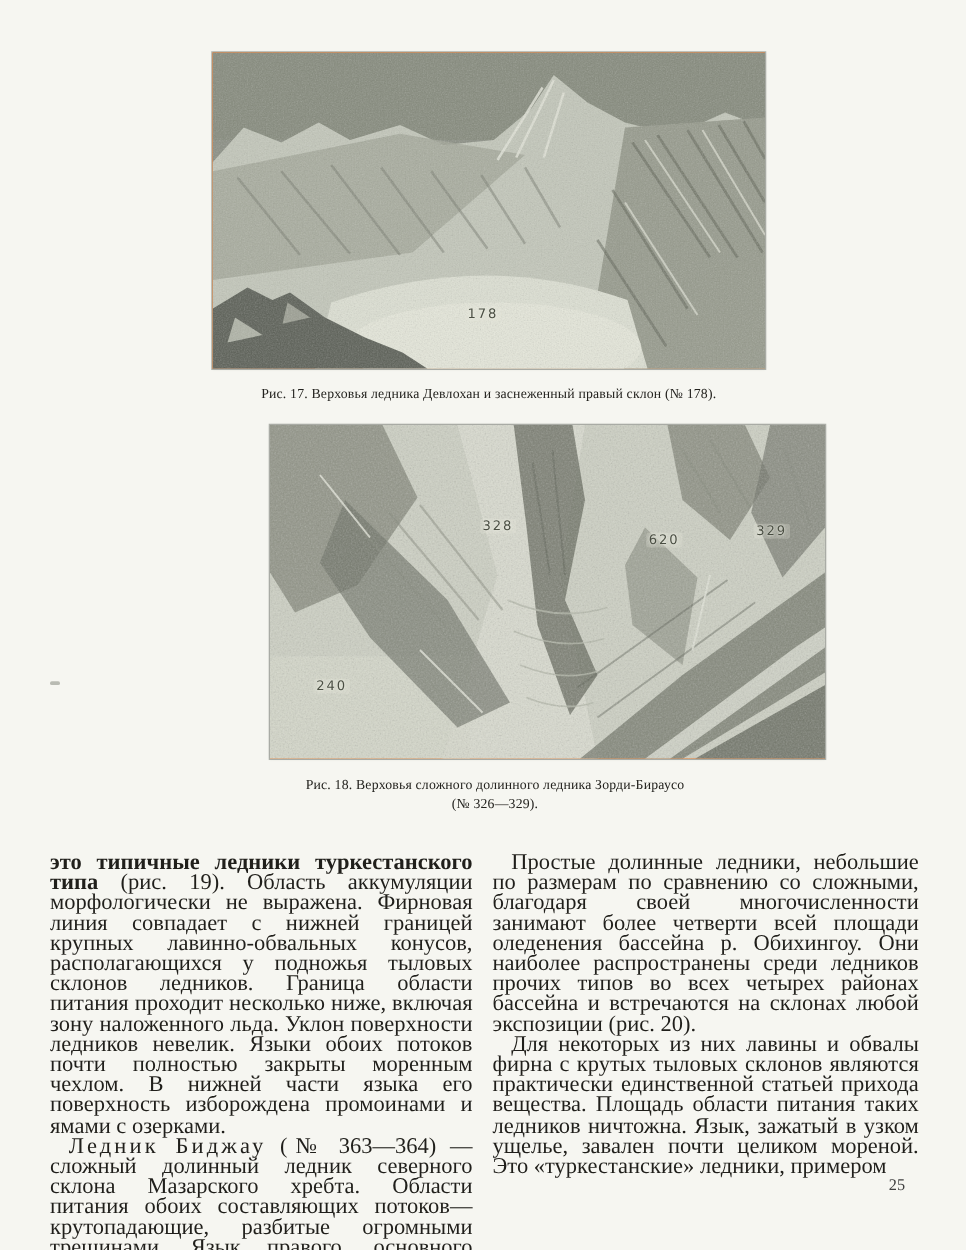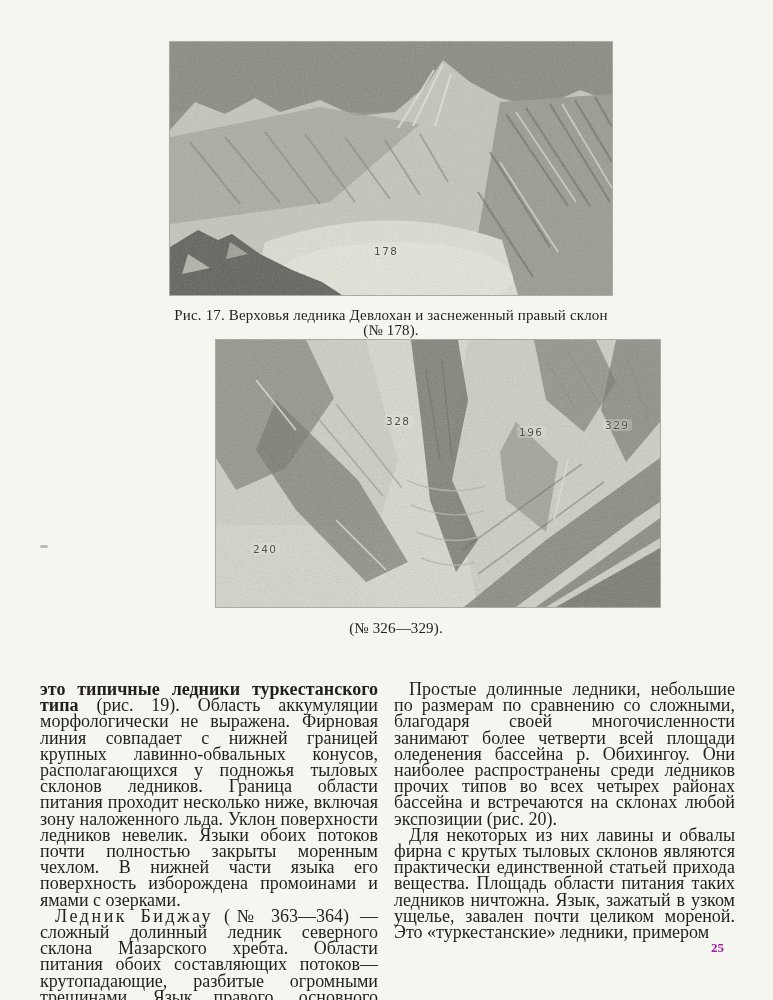--- a/index.html
+++ b/index.html
@@ -24,40 +24,40 @@
     font-size:10.5px;letter-spacing:1.5px;color:#4a4e43;
     text-shadow:0 0 3px rgba(238,240,230,.95),0 0 1px rgba(238,240,230,.9);
     padding:0 2px;background:rgba(230,232,221,.25);border-radius:2px;
   }
   .label-178{left:202px;top:203px;}
   .label-328{left:168px;top:75px;}
   .label-327{left:301px;top:86px;}
   .label-329{left:387px;top:79px;text-align:right;}
   .label-326{left:35px;top:203px;}
   .caption{
-    margin-top:13px;text-align:center;font-size:15px;line-height:14.5px;
+    margin-top:13px;text-align:center;font-size:11px;line-height:14.5px;
     color:#23221e;letter-spacing:.15px;
   }
   .fig-18 .caption{margin-top:14px;}
   
   .columns{
     position:absolute;left:40px;top:681px;width:695px;
     display:flex;gap:16px;
   }
   .col{font-size:18px;line-height:16.2px;text-align:justify;color:#201f1b;}
   .col-left{width:338px;}
   .col-right{width:341px;}
   .para{margin:0;}
   .para.indent{text-indent:15px;}
   .lead-bold{font-weight:bold;}
   .spaced-term{letter-spacing:2.5px;white-space:nowrap;}
   
   .page-number{
     position:absolute;right:49px;top:940px;
-    font-size:13px;font-weight:bold;color:#a21caf;
+    font-size:13px;font-weight:normal;color:#404040;
   }
   .artifact-dash{
     position:absolute;left:40px;top:545px;width:8px;height:3px;
     background:#9a9c93;opacity:.65;border-radius:2px;filter:blur(.4px);
   }
 </style>
 </head>
 <body>
 
 <div class="page">
@@ -173,25 +173,26 @@
         </g>
         <g stroke="#e2e4d8" stroke-width="1.6" opacity="0.85" fill="none">
           <path d="M40,40 l40,50"></path>
             <path d="M352,120 l-14,60"></path>
             <path d="M120,180 l50,50"></path>
         </g>
 
         <rect width="444" height="267" filter="url(#grain2)" opacity="0.35"></rect>
       </svg>
       <span class="photo-label label-328">328</span>
-      <span class="photo-label label-327">196</span>
+      <span class="photo-label label-327">620</span>
       <span class="photo-label label-329">329</span>
       <span class="photo-label label-326">240</span>
     </div>
     <figcaption class="caption">
+      <div>Рис. 18. Верховья сложного долинного ледника Зорди-Бираусо</div>
       <div>(№ 326—329).</div>
     </figcaption>
   </figure>
 
   <div class="artifact-dash"></div>
 
   <main class="columns">
     <div class="col col-left">
       <p class="para"><b class="lead-bold">это типичные ледники туркестанского типа</b> <span>(рис. 19). Область аккумуляции морфологически не выражена. Фирновая линия совпадает с нижней границей крупных лавинно-обвальных конусов, располагающихся у подножья тыловых склонов ледников. Граница области питания проходит несколько ниже, включая зону наложенного льда. Уклон поверхности ледников невелик. Языки обоих потоков почти полностью закрыты моренным чехлом. В нижней части языка его поверхность изборождена промоинами и ямами с озерками.</span></p>
       <p class="para indent"><span class="spaced-term">Ледник Биджау</span> <span>(№ 363—364) — сложный долинный ледник северного склона Мазарского хребта. Области питания обоих составляющих потоков—крутопадающие, разбитые огромными трещинами. Язык правого, основного потока занимает широкую относительно пологую долину. Его по-</span></p>

